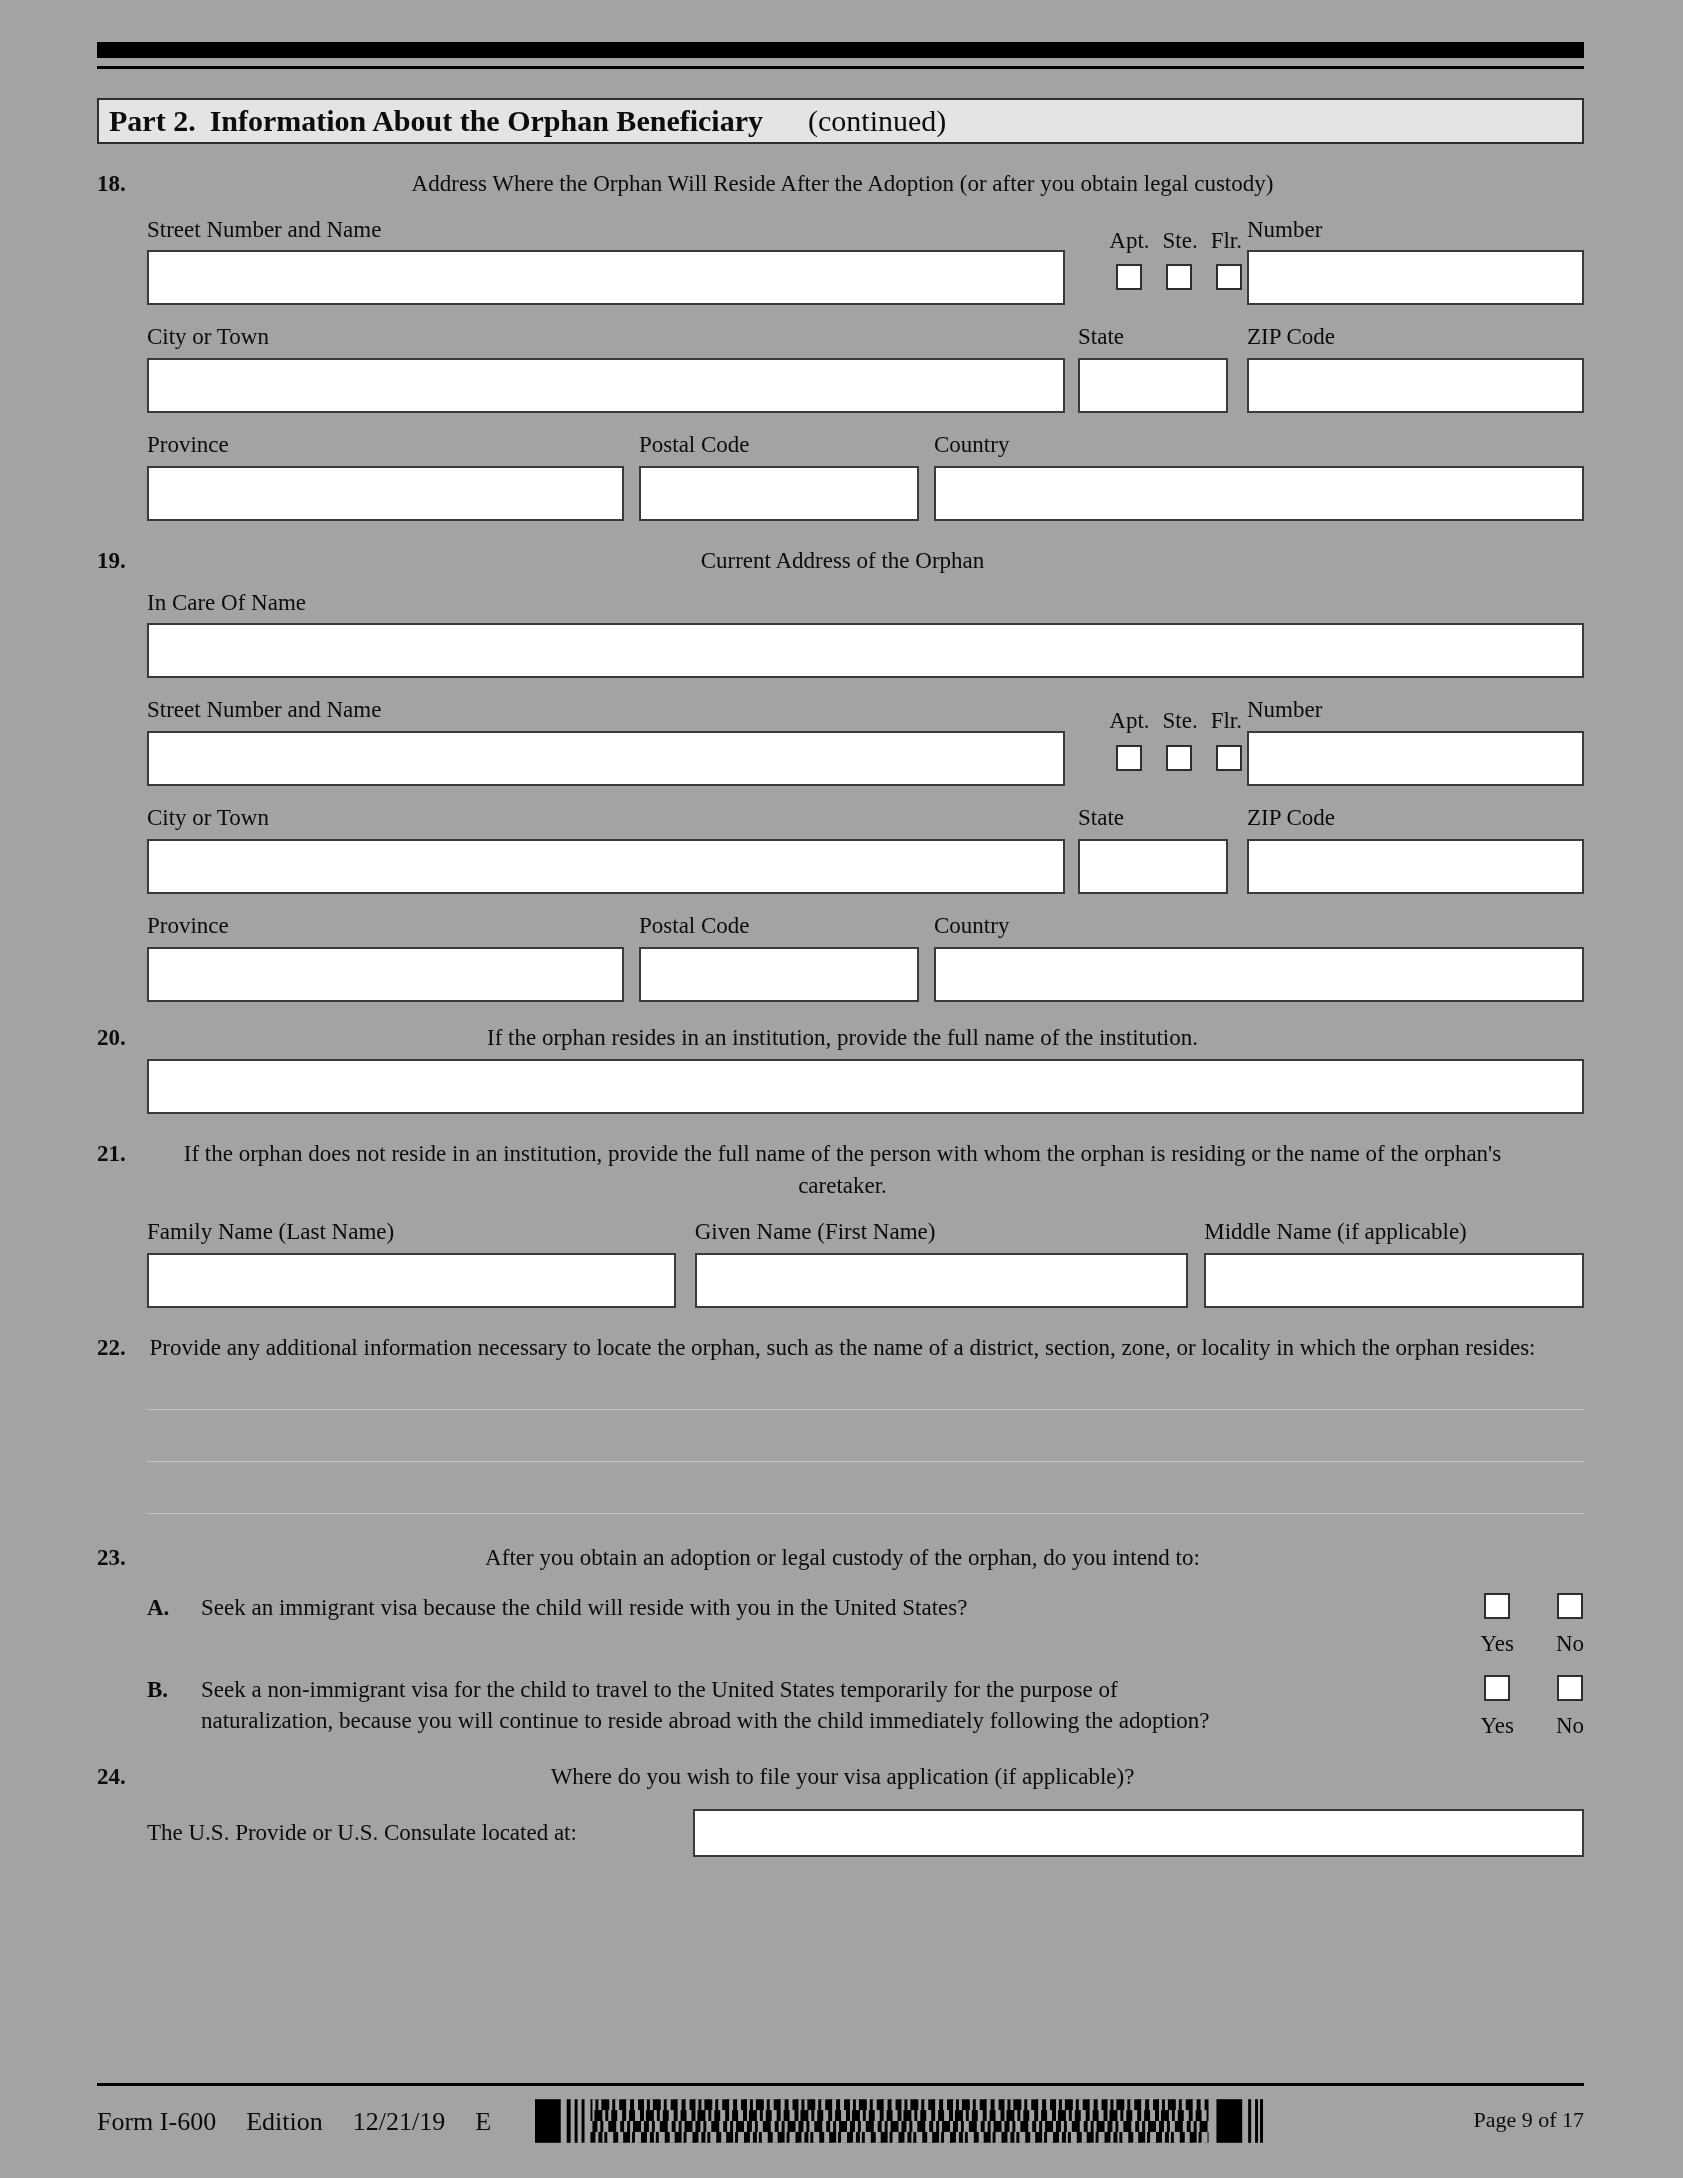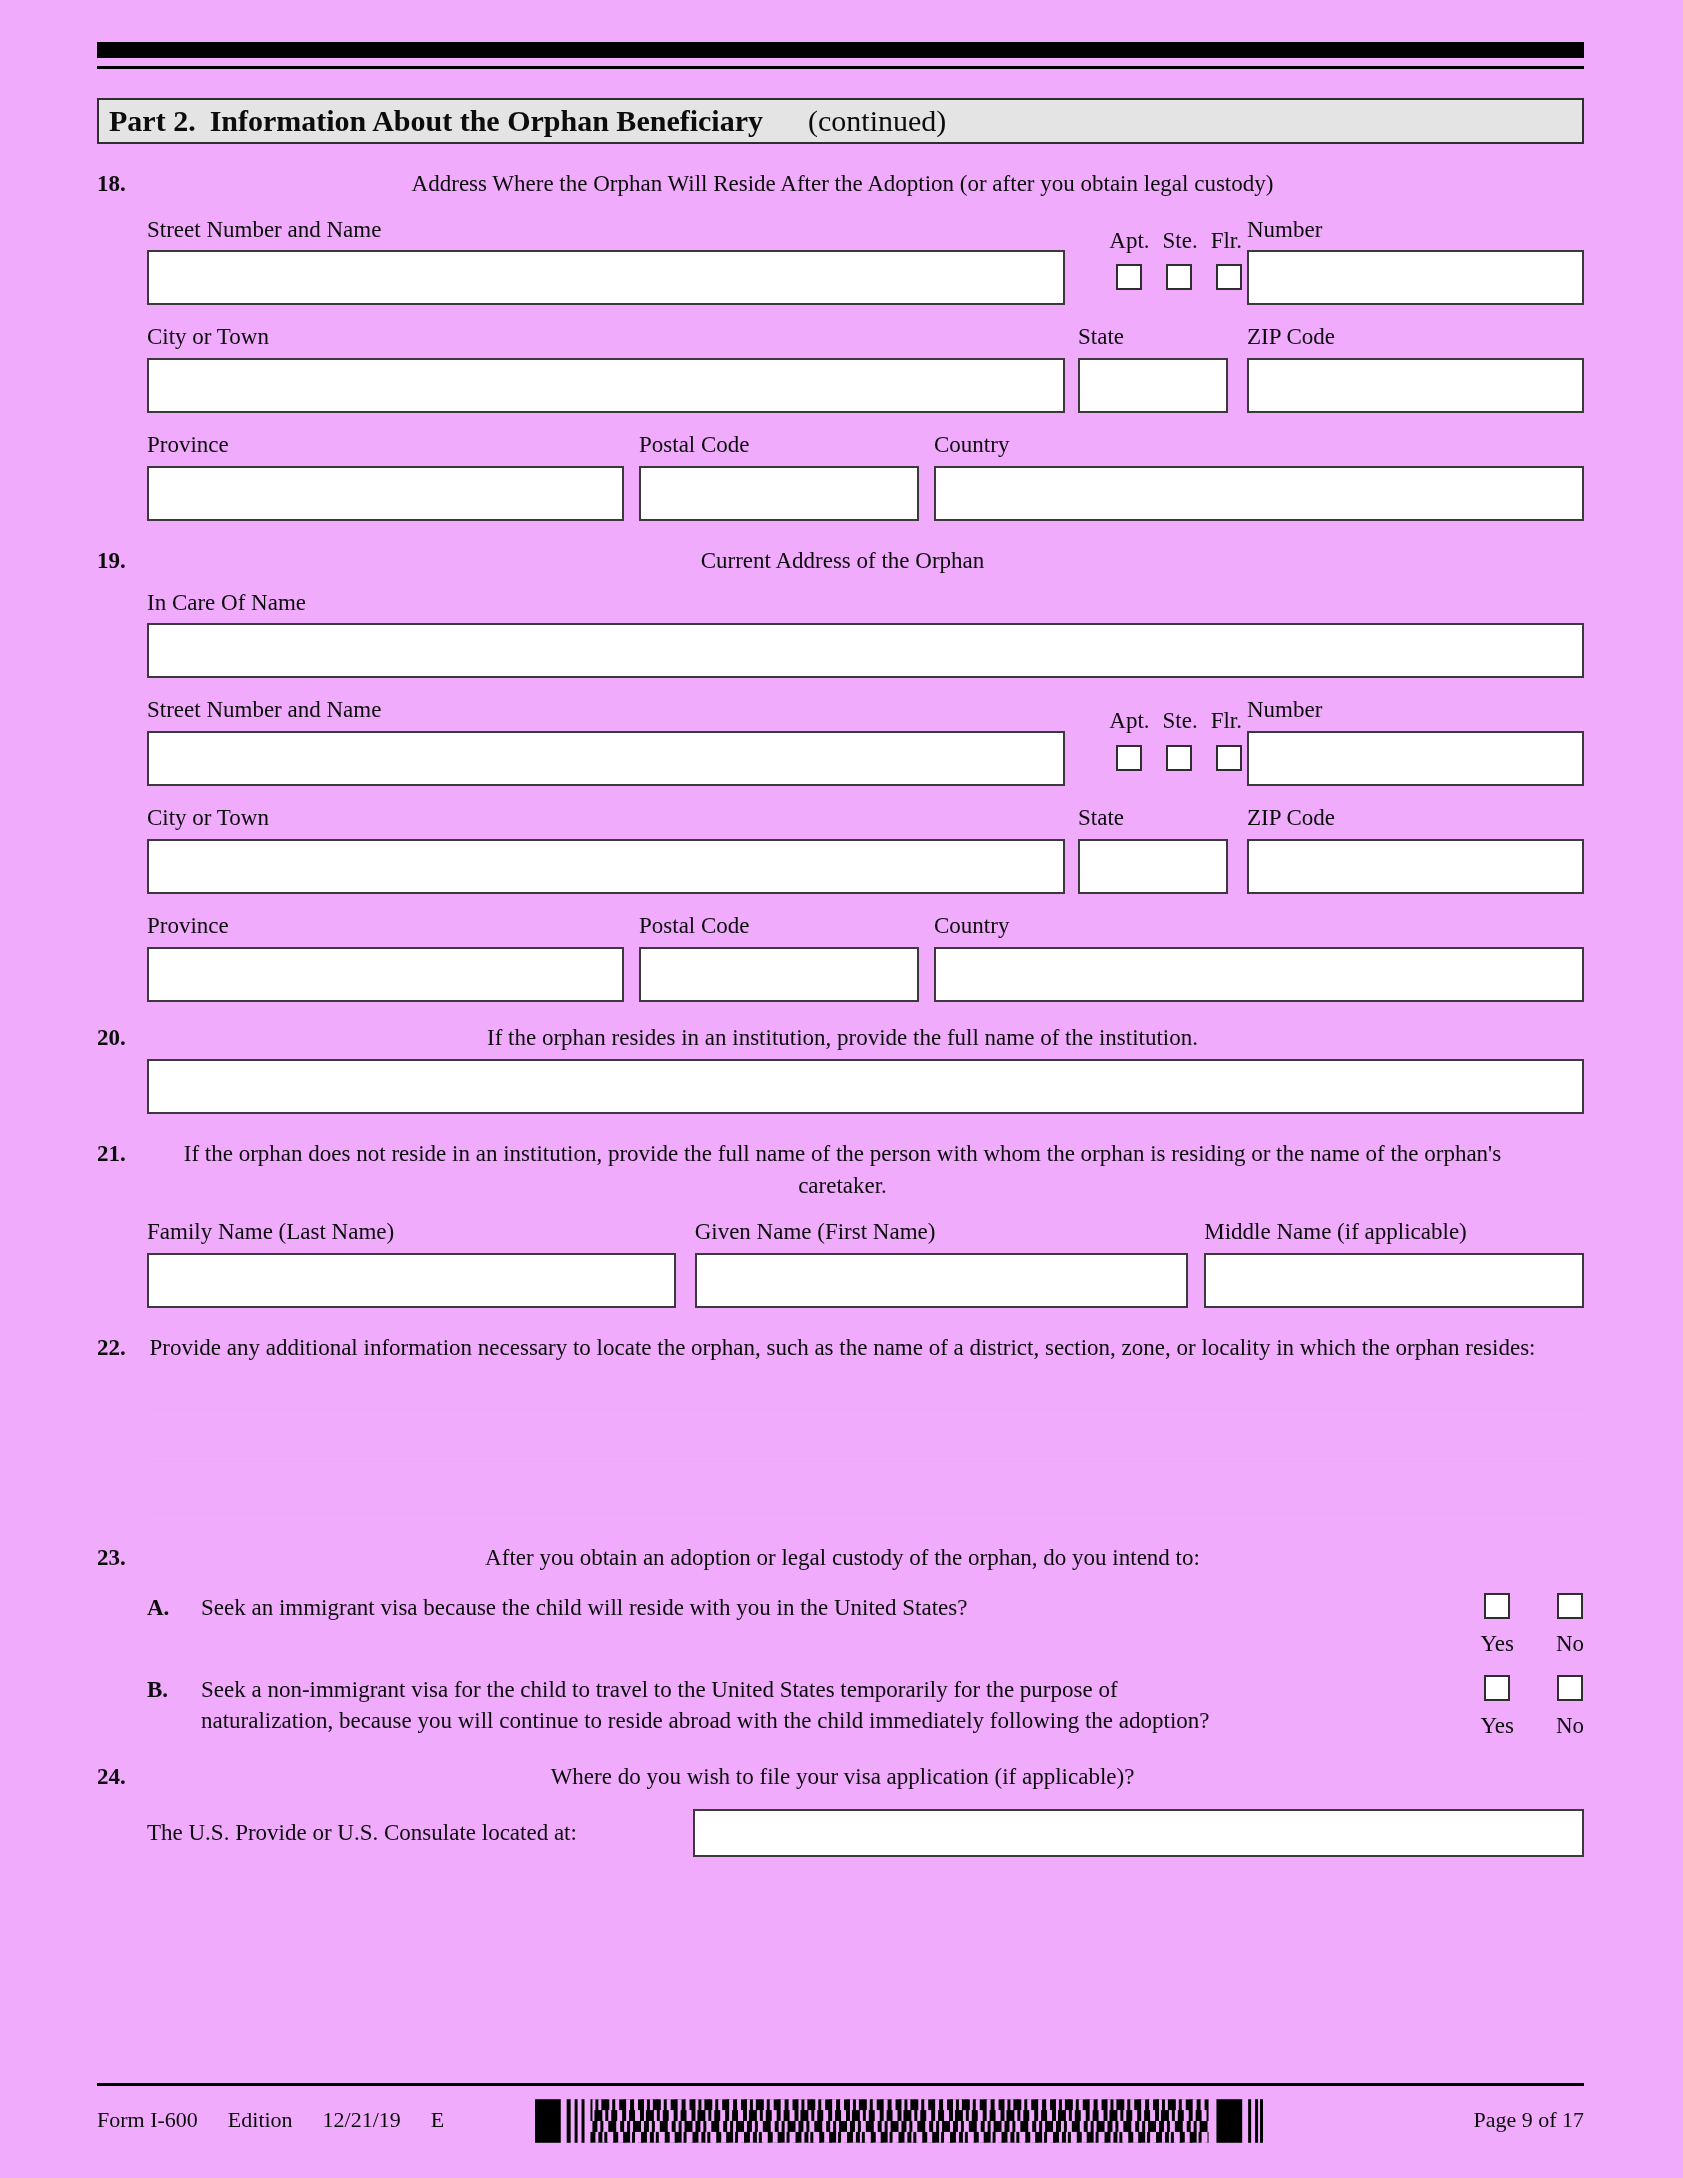--- a/index.html
+++ b/index.html
@@ -1,18 +1,18 @@
 <!DOCTYPE html>
 <html><head>
 <meta charset="utf-8">
 <style>
   * { box-sizing: border-box; margin: 0; padding: 0; }
   html,body { background:#fff; }
   body { font-family: "Liberation Serif", "DejaVu Serif", serif; color:#0c0c0c; }
-  .page { position:relative; width:1683px; height:2178px; background:#f0abfc; overflow:hidden; }
+  .page { position:relative; width:1683px; height:2178px; background:#a3a3a3; overflow:hidden; }
   .content { position:absolute; left:97px; top:0; width:1487px; }
 
   .top-bar { margin-top:42px; height:16px; background:#000; }
   .top-rule { margin-top:8px; height:3px; background:#000; }
 
   .part-header {
     margin-top:29px; border:2px solid #2e2e2e; background:#e4e4e4;
     height:46px; display:flex; align-items:center; padding-left:10px;
     font-size:30px; white-space:pre;
   }
@@ -66,21 +66,21 @@
   .sub-text.wide { max-width:1109px; }
   .sub-text.narrow { max-width:1044px; }
   .yesno { margin-left:auto; display:flex; gap:42px; flex:none; padding-top:1px; }
   .yn-pair { display:flex; align-items:center; gap:9px; font-size:23px;flex-direction:column; }
 
   .embassy-row { display:flex; align-items:center; margin-top:16px; }
   .embassy-label { width:546px; flex:none; font-size:23px; }
   .embassy-box { flex:1; height:48px; }
 
   .footer-rule { position:absolute; left:97px; top:2083px; width:1487px; height:3px; background:#000; }
-  .footer-form { position:absolute; left:97px; top:2107px; font-size:22px; }
+  .footer-form { position:absolute; left:97px; top:2107px; font-size:26px; }
   .footer-form span { margin-right:30px; }
   .footer-page { position:absolute; left:1445px; top:2107px; width:139px; text-align:right; font-size:22px; }
   .barcode { position:absolute; left:535px; top:2099px; }
 </style>
 </head>
 <body>
 
 <div class="page">
   <div class="content">
 

